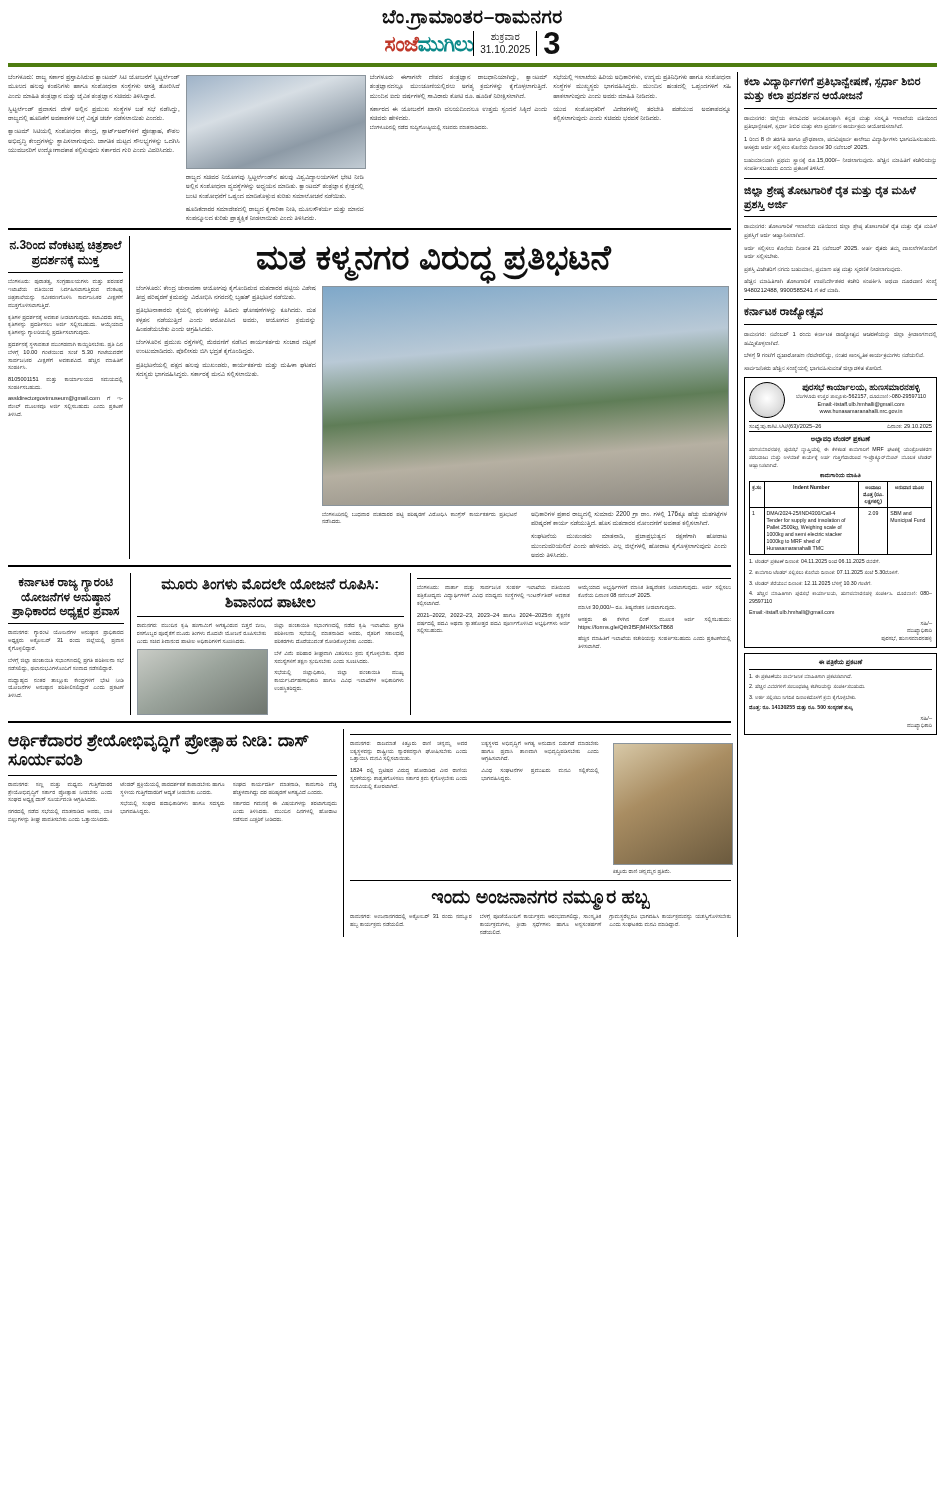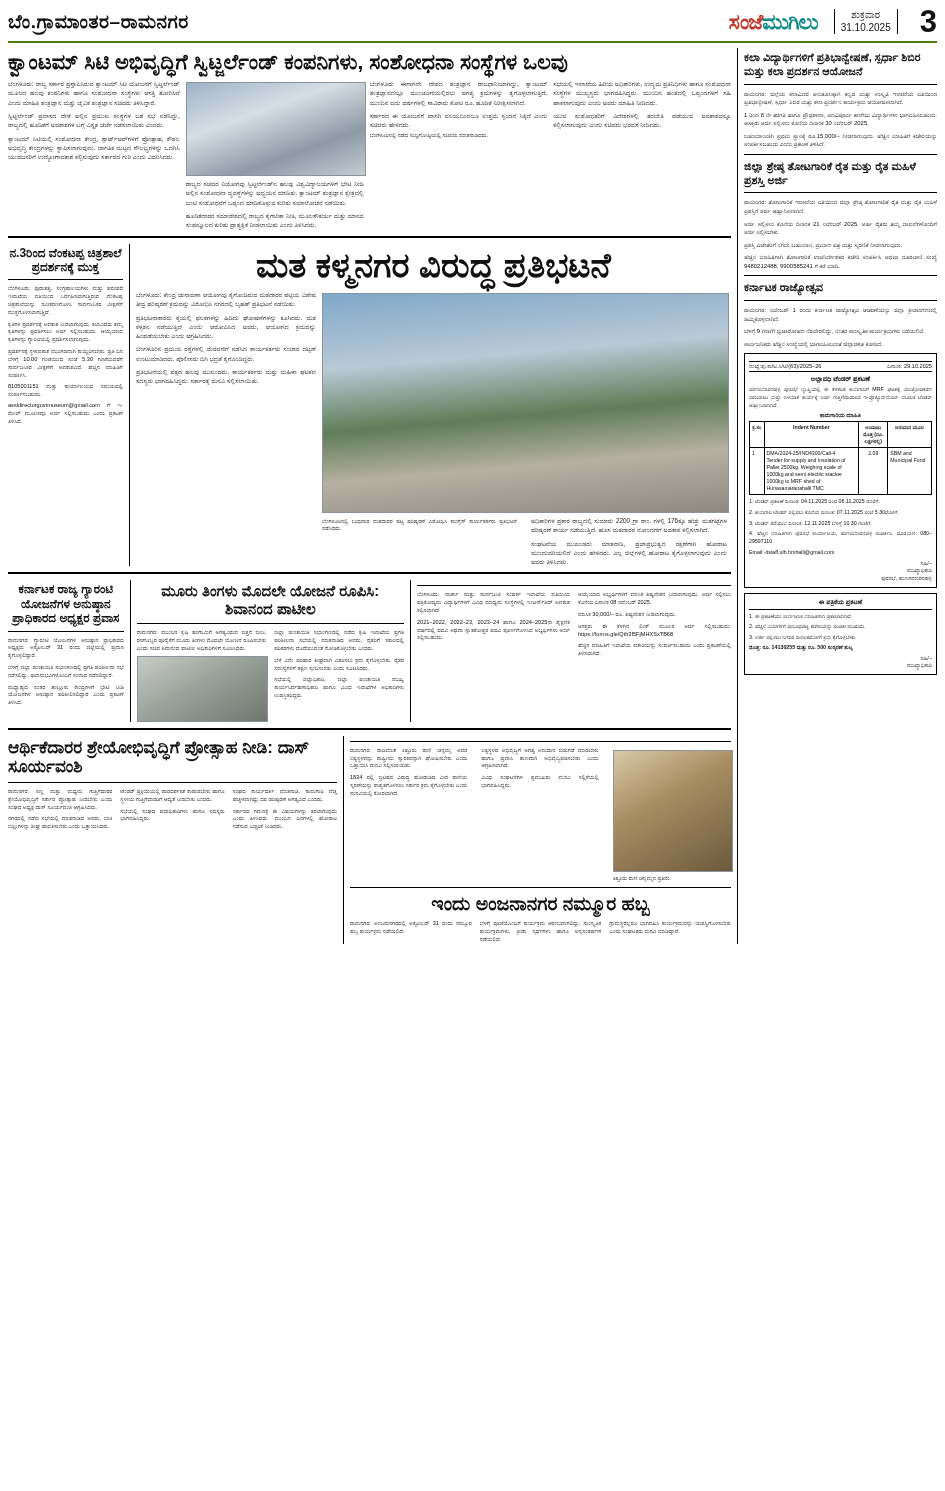--- a/index.html
+++ b/index.html
@@ -1,22 +1,22 @@
 <!DOCTYPE html>
 <html><head>
 <meta charset="utf-8">
 <style>
   html,body{margin:0;padding:0;background:#fff;}
   body{width:945px;height:1491px;font-family:"Liberation Sans",sans-serif;color:#111;overflow:hidden;}
   .page{width:945px;height:1491px;position:relative;box-sizing:border-box;padding:6px 8px;}
 
   
-  .masthead{display:flex;align-items:center;justify-content:space-between;border-bottom:2px solid #4d7c0f;padding-bottom:4px;}
+  .masthead{display:flex;align-items:center;justify-content:space-between;border-bottom:4px solid #4d7c0f;padding-bottom:4px;flex-direction:column;}
   .edition{font-size:19px;font-weight:bold;letter-spacing:.5px;}
-  .mast-right{display:flex;align-items:center;gap:16px;}
+  .mast-right{display:flex;align-items:center;gap:0;}
   .logo{font-size:21px;font-weight:bold;color:#c0392b;letter-spacing:-1px;}
   .logo .teal{color:#0d8a8a;}
   .date-box{font-size:10px;line-height:1.25;text-align:center;border-left:1px solid #000;border-right:1px solid #000;padding:0 6px;}
   .pagenum{font-size:31px;font-weight:bold;line-height:1;padding-left:6px;}
 
   
   .cols{display:flex;gap:6px;margin-top:5px;}
   .colA{width:723px;}
   .colB{width:198px;border-left:1px solid #000;padding-left:6px;}
 
@@ -86,21 +86,20 @@
       </div>
       <div class="pagenum">3</div>
     </div>
   </div>
 
   <div class="cols">
 
     <div class="colA">
 
       <div>
-        <div class="hl">ಕ್ವಾಂಟಮ್ ಸಿಟಿ ಅಭಿವೃದ್ಧಿಗೆ ಸ್ವಿಟ್ಜರ್ಲೆಂಡ್ ಕಂಪನಿಗಳು, ಸಂಶೋಧನಾ ಸಂಸ್ಥೆಗಳ ಒಲವು</div>
         <div class="row">
           <div style="width:172px;">
             <div class="body-text">ಬೆಂಗಳೂರು: ರಾಜ್ಯ ಸರ್ಕಾರ ಪ್ರಸ್ತಾಪಿಸಿರುವ ಕ್ವಾಂಟಮ್ ಸಿಟಿ ಯೋಜನೆಗೆ ಸ್ವಿಟ್ಜರ್ಲೆಂಡ್ ಮೂಲದ ಹಲವು ಕಂಪನಿಗಳು ಹಾಗೂ ಸಂಶೋಧನಾ ಸಂಸ್ಥೆಗಳು ಆಸಕ್ತಿ ತೋರಿಸಿವೆ ಎಂದು ಮಾಹಿತಿ ತಂತ್ರಜ್ಞಾನ ಮತ್ತು ಜೈವಿಕ ತಂತ್ರಜ್ಞಾನ ಸಚಿವರು ತಿಳಿಸಿದ್ದಾರೆ.</div>
             <div class="body-text" style="margin-top:4px;">ಸ್ವಿಟ್ಜರ್ಲೆಂಡ್ ಪ್ರವಾಸದ ವೇಳೆ ಅಲ್ಲಿನ ಪ್ರಮುಖ ಸಂಸ್ಥೆಗಳ ಜತೆ ಸಭೆ ನಡೆಸಿದ್ದು, ರಾಜ್ಯದಲ್ಲಿ ಹೂಡಿಕೆಗೆ ಅವಕಾಶಗಳ ಬಗ್ಗೆ ವಿಸ್ತೃತ ಚರ್ಚೆ ನಡೆಸಲಾಯಿತು ಎಂದರು.</div>
             <div class="body-text" style="margin-top:4px;">ಕ್ವಾಂಟಮ್ ಸಿಟಿಯಲ್ಲಿ ಸಂಶೋಧನಾ ಕೇಂದ್ರ, ಸ್ಟಾರ್ಟ್‌ಅಪ್‌ಗಳಿಗೆ ಪ್ರೋತ್ಸಾಹ, ಕೌಶಲ ಅಭಿವೃದ್ಧಿ ಕೇಂದ್ರಗಳನ್ನು ಸ್ಥಾಪಿಸಲಾಗುವುದು. ಜಾಗತಿಕ ಮಟ್ಟದ ಸೌಲಭ್ಯಗಳನ್ನು ಒದಗಿಸಿ ಯುವಜನರಿಗೆ ಉದ್ಯೋಗಾವಕಾಶ ಕಲ್ಪಿಸುವುದು ಸರ್ಕಾರದ ಗುರಿ ಎಂದು ವಿವರಿಸಿದರು.</div>
           </div>
           <div style="width:178px;">
             <div class="photo ph-a fig" style="width:178px;height:92px;"></div>
             <div class="body-text">ರಾಜ್ಯದ ಸಚಿವರ ನಿಯೋಗವು ಸ್ವಿಟ್ಜರ್ಲೆಂಡ್‌ನ ಹಲವು ವಿಶ್ವವಿದ್ಯಾಲಯಗಳಿಗೆ ಭೇಟಿ ನೀಡಿ ಅಲ್ಲಿನ ಸಂಶೋಧನಾ ವ್ಯವಸ್ಥೆಗಳನ್ನು ಅಧ್ಯಯನ ಮಾಡಿತು. ಕ್ವಾಂಟಮ್ ತಂತ್ರಜ್ಞಾನ ಕ್ಷೇತ್ರದಲ್ಲಿ ಜಂಟಿ ಸಂಶೋಧನೆಗೆ ಒಪ್ಪಂದ ಮಾಡಿಕೊಳ್ಳುವ ಕುರಿತು ಸಮಾಲೋಚನೆ ನಡೆಯಿತು.</div>
             <div class="body-text" style="margin-top:4px;">ಹೂಡಿಕೆದಾರರ ಸಮಾವೇಶದಲ್ಲಿ ರಾಜ್ಯದ ಕೈಗಾರಿಕಾ ನೀತಿ, ಮೂಲಸೌಕರ್ಯ ಮತ್ತು ಮಾನವ ಸಂಪನ್ಮೂಲದ ಕುರಿತು ಪ್ರಾತ್ಯಕ್ಷಿಕೆ ನೀಡಲಾಯಿತು ಎಂದು ತಿಳಿಸಿದರು.</div>
@@ -262,20 +261,28 @@
 
       <div>
         <div class="rail-hl">ಕರ್ನಾಟಕ ರಾಜ್ಯೋತ್ಸವ</div>
         <div class="rule"></div>
         <div class="rail-text">ರಾಮನಗರ: ನವೆಂಬರ್ 1 ರಂದು ಕರ್ನಾಟಕ ರಾಜ್ಯೋತ್ಸವ ಆಚರಣೆಯನ್ನು ಜಿಲ್ಲಾ ಕ್ರೀಡಾಂಗಣದಲ್ಲಿ ಹಮ್ಮಿಕೊಳ್ಳಲಾಗಿದೆ.</div>
         <div class="rail-text" style="margin-top:4px;">ಬೆಳಗ್ಗೆ 9 ಗಂಟೆಗೆ ಧ್ವಜಾರೋಹಣ ನೆರವೇರಲಿದ್ದು, ನಂತರ ಸಾಂಸ್ಕೃತಿಕ ಕಾರ್ಯಕ್ರಮಗಳು ನಡೆಯಲಿವೆ.</div>
         <div class="rail-text" style="margin-top:4px;">ಸಾರ್ವಜನಿಕರು ಹೆಚ್ಚಿನ ಸಂಖ್ಯೆಯಲ್ಲಿ ಭಾಗವಹಿಸುವಂತೆ ಜಿಲ್ಲಾಡಳಿತ ಕೋರಿದೆ.</div>
       </div>
 
       <div class="tender">
+        <div class="tender-head">
+          <div class="tender-logo"></div>
+          <div style="flex:1;text-align:center;">
+            <div class="tender-title">ಪುರಸಭೆ ಕಾರ್ಯಾಲಯ, ಹುಣಸಮಾರನಹಳ್ಳಿ</div>
+            <div class="tender-sub">ಬೆಂಗಳೂರು ಉತ್ತರ ತಾಲ್ಲೂಕು-562157, ದೂರವಾಣಿ:-080-29597110</div>
+            <div class="tender-sub">Email:-itstaff.ulb.hmhalli@gmail.com     www.hunasamaranahalli.nrc.gov.in</div>
+          </div>
+        </div>
         <div class="tender-bar">
           <span>ಸಂಖ್ಯೆ:ಪು.ಕಾ/ಟಿ.ಸಿ/ಟಿ/(63)/2025–26</span>
           <span>ದಿನಾಂಕ:  29.10.2025</span>
         </div>
         <div class="tender-center">ಅಲ್ಪಾವಧಿ ಟೆಂಡರ್ ಪ್ರಕಟಣೆ</div>
         <div class="tender-notes">ಹುಣಸಮಾರನಹಳ್ಳಿ ಪುರಸಭೆ ವ್ಯಾಪ್ತಿಯಲ್ಲಿ ಈ ಕೆಳಕಂಡ ಕಾಮಗಾರಿಗೆ MRF ಘಟಕಕ್ಕೆ ಯಂತ್ರೋಪಕರಣ ಸರಬರಾಜು ಮತ್ತು ಅಳವಡಿಕೆ ಕಾರ್ಯಕ್ಕೆ ಅರ್ಹ ಗುತ್ತಿಗೆದಾರರಿಂದ ಇ-ಪ್ರೊಕ್ಯೂರ್‌ಮೆಂಟ್ ಮೂಲಕ ಟೆಂಡರ್ ಆಹ್ವಾನಿಸಲಾಗಿದೆ.</div>
         <div class="tender-center" style="font-size:5.8px;margin-top:3px;">ಕಾಮಗಾರಿಯ ಮಾಹಿತಿ</div>
         <table class="tbl">
           <thead>
             <tr>

